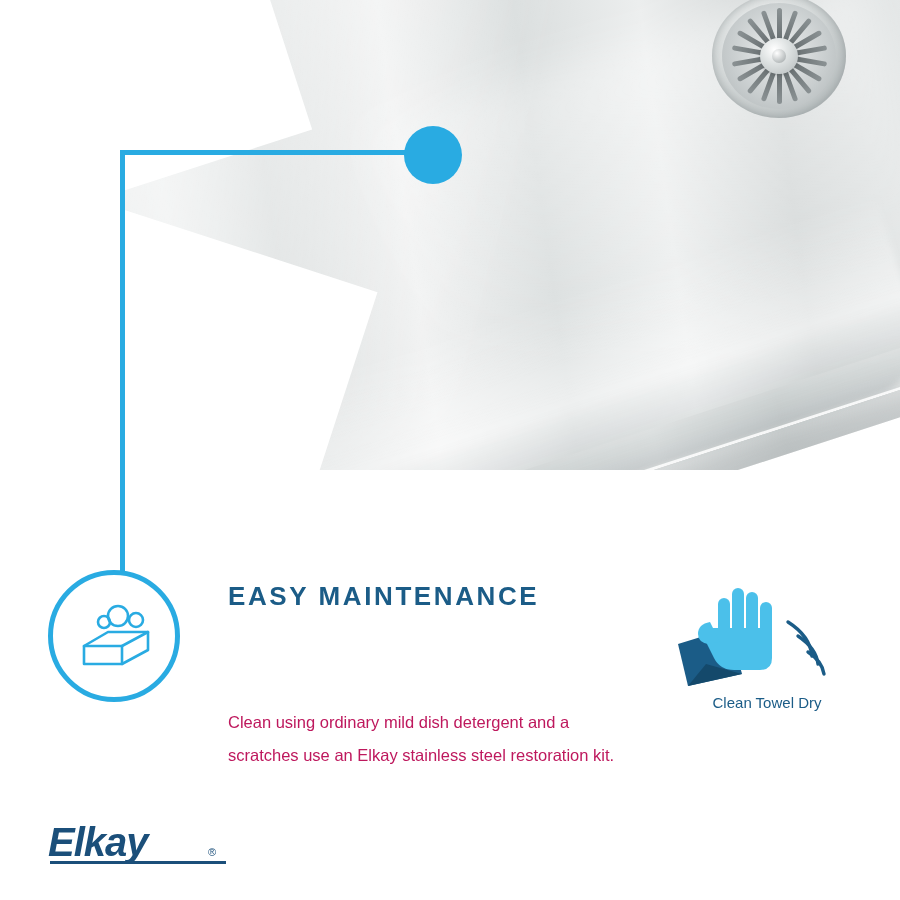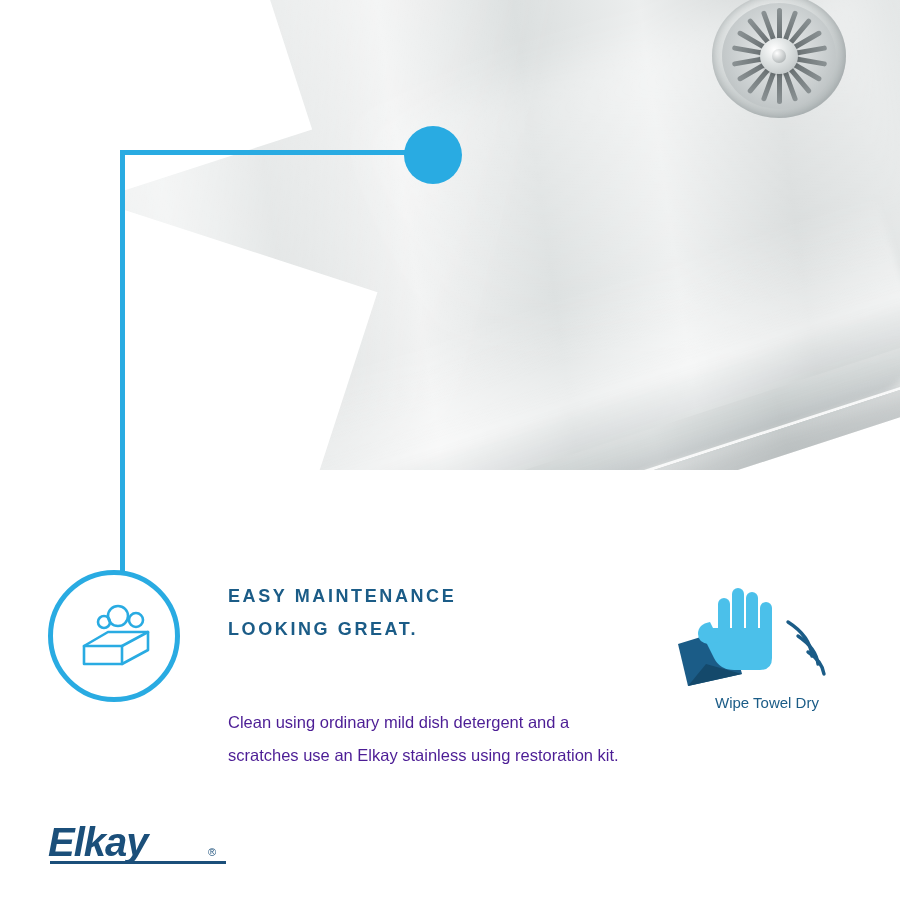--- a/index.html
+++ b/index.html
@@ -257,33 +257,33 @@
     height: 132px;
   }
 
   
   .headline {
     position: absolute;
     left: 228px;
     top: 580px;
     width: 470px;
     color: #1B5C87;
-    font-size: 18px;
+    font-size: 26px;
     font-weight: bold;
     letter-spacing: 2.6px;
     line-height: 33px;
     text-transform: uppercase;
   }
   .headline .ln { display: block; }
   .body-copy {
     position: absolute;
     left: 228px;
     top: 706px;
     width: 440px;
-    color: #4c1d95;
+    color: #be185d;
     font-size: 16.5px;
     line-height: 33px;
   }
   .body-copy .ln { display: block; }
 
   
   .wipe-group {
     position: absolute;
     left: 672px;
     top: 582px;
@@ -378,26 +378,25 @@
       <path d="M36 76 L74 76 L74 94"></path>
       <path d="M74 76 L100 62"></path>
       <circle cx="70" cy="46" r="10"></circle>
       <circle cx="88" cy="50" r="7"></circle>
       <circle cx="56" cy="52" r="6"></circle>
     </g>
   </svg>
 
   <div class="headline">
     <span class="ln">Easy Maintenance</span>
-    <span class="ln">Looking Great.</span>
   </div>
 
   <div class="body-copy">
     <span class="ln">Clean using ordinary mild dish detergent and a</span>
-    <span class="ln">scratches use an Elkay stainless using restoration kit.</span>
+    <span class="ln">scratches use an Elkay stainless steel restoration kit.</span>
   </div>
 
   <svg class="wipe-group" viewBox="0 0 190 140">
 
     <path d="M6 62 L58 46 L70 92 L16 104 Z" fill="#1B5C87"></path>
     <path d="M16 104 L34 82 L70 92 Z" fill="#14496b"></path>
 
     <g fill="#4BC0EA">
       <rect x="46" y="16" width="12" height="46" rx="6"></rect>
       <rect x="60" y="6" width="12" height="56" rx="6"></rect>
@@ -406,21 +405,21 @@
       <path d="M40 46 q-10 4 -6 14 l8 16 q6 12 20 12 l26 0 q12 0 12 -12 l0 -30 l-60 0 Z"></path>
       <path d="M38 40 q-12 2 -12 12 q0 8 10 10 l12 -2 Z"></path>
     </g>
 
     <g fill="none" stroke="#1B5C87" stroke-width="3.4" stroke-linecap="round">
       <path d="M116 40 q22 14 24 34"></path>
       <path d="M126 54 q18 12 20 28"></path>
       <path d="M136 70 q14 9 16 22"></path>
     </g>
   </svg>
-  <div class="wipe-caption">Wipe Towel Dry</div>
+  <div class="wipe-caption">Clean Towel Dry</div>
 
   <svg class="logo" viewBox="0 0 200 46">
     <text class="logo-text" x="0" y="36">Elkay</text>
     <text class="logo-reg" x="160" y="36">®</text>
     <rect x="2" y="41" width="176" height="3" fill="#1B4F7A"></rect>
   </svg>
 
 </div>
 
 </body></html>

